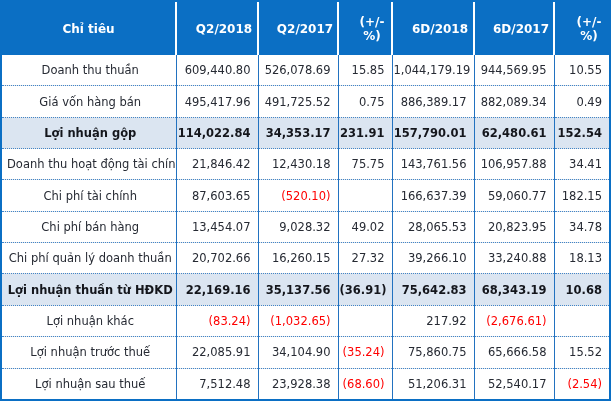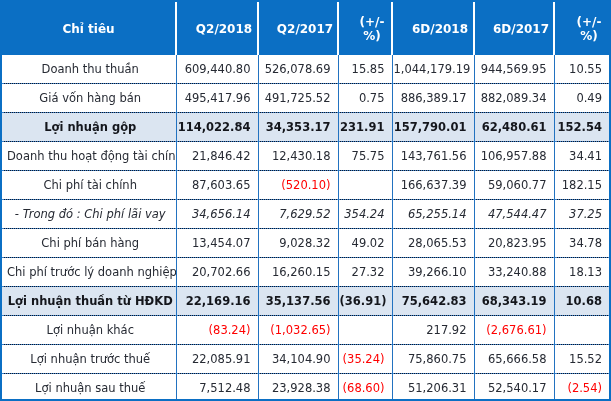--- a/index.html
+++ b/index.html
@@ -5,21 +5,21 @@
   html, body { margin: 0; padding: 0; background: #ffffff; }
   body {
     width: 611px; height: 401px;
     font-family: "DejaVu Sans", "Liberation Sans", sans-serif;
     -webkit-font-smoothing: antialiased;
   }
   .wrap {
     width: 611px; height: 401px;
     box-sizing: border-box;
     border: 2px solid #0b6fc4;
-    background: #0f172a;
+    background: #e5e5e5;
     overflow: hidden;
   }
   table {
     width: 100%; height: 100%;
     border-collapse: collapse;
     table-layout: fixed;
   }
   thead th {
     background: #0b6fc4;
     color: #ffffff;
@@ -118,40 +118,31 @@
         </tr>
         <tr>
           <td class="label">Chi phí tài chính</td>
           <td class="num">87,603.65</td>
           <td class="num neg">(520.10)</td>
           <td class="num"></td>
           <td class="num">166,637.39</td>
           <td class="num">59,060.77</td>
           <td class="num">182.15</td>
         </tr>
-        <tr class="italic">
-          <td class="label">- Trong đó : Chi phí lãi vay</td>
-          <td class="num">34,656.14</td>
-          <td class="num">7,629.52</td>
-          <td class="num">354.24</td>
-          <td class="num">65,255.14</td>
-          <td class="num">47,544.47</td>
-          <td class="num">37.25</td>
-        </tr>
         <tr>
           <td class="label">Chi phí bán hàng</td>
           <td class="num">13,454.07</td>
           <td class="num">9,028.32</td>
           <td class="num">49.02</td>
           <td class="num">28,065.53</td>
           <td class="num">20,823.95</td>
           <td class="num">34.78</td>
         </tr>
         <tr>
-          <td class="label">Chi phí trước lý doanh nghiệp</td>
+          <td class="label">Chi phí quản lý doanh thuần</td>
           <td class="num">20,702.66</td>
           <td class="num">16,260.15</td>
           <td class="num">27.32</td>
           <td class="num">39,266.10</td>
           <td class="num">33,240.88</td>
           <td class="num">18.13</td>
         </tr>
         <tr class="emphasis">
           <td class="label">Lợi nhuận thuần từ HĐKD</td>
           <td class="num">22,169.16</td>

